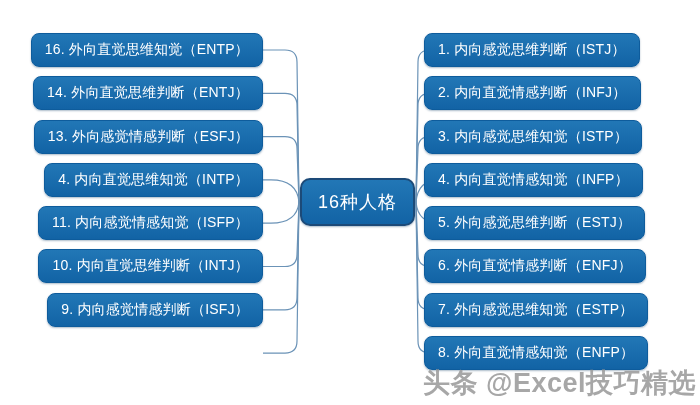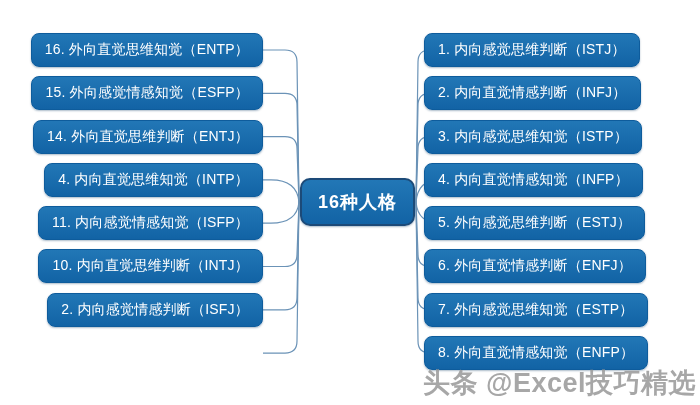--- a/index.html
+++ b/index.html
@@ -36,21 +36,21 @@
     height: 34px;
     padding: 0 13px;
     font-size: 14px;
     white-space: nowrap;
     letter-spacing: 0.2px;
   }
   .root {
     position: absolute;
     left: 300px; top: 178px;
     width: 115px; height: 48px;
-    font-size: 18px; font-weight: bold;
+    font-size: 18px; font-weight: normal;
     border: 2px solid var(--root-border, #1c4a78);
     border-radius: 10px;
     letter-spacing: 1px;
   }
   .watermark {
     position: absolute;
     right: 4px; bottom: 4px;
     font-size: 27px;
     font-weight: bold;
     color: var(--watermark-text, #9e9e9e);
@@ -76,26 +76,26 @@
     <path d="M 447 136.59375 L 430 136.59375 Q 418 136.59375 418 148.59375 L 416 202" fill="none" stroke="#6b93b7" stroke-width="1.2"></path>
     <path d="M 447 179.890625 L 439 179.890625 Q 418 179.890625 416 202" fill="none" stroke="#6b93b7" stroke-width="1.2"></path>
     <path d="M 447 223.1875 L 439 223.1875 Q 418 223.1875 416 202" fill="none" stroke="#6b93b7" stroke-width="1.2"></path>
     <path d="M 447 266.484375 L 430 266.484375 Q 418 266.484375 418 254.484375 L 416 202" fill="none" stroke="#6b93b7" stroke-width="1.2"></path>
     <path d="M 447 309.78125 L 430 309.78125 Q 418 309.78125 418 297.78125 L 416 202" fill="none" stroke="#6b93b7" stroke-width="1.2"></path>
     <path d="M 447 353.078125 L 430 353.078125 Q 418 353.078125 418 341.078125 L 416 202" fill="none" stroke="#6b93b7" stroke-width="1.2"></path>
   </svg>
 
 <div class="branch-col left">
   <div class="node branch">16. 外向直觉思维知觉（ENTP）</div>
-  <div class="node branch">15. 外向感觉情感知觉（ESFP）</div>
   <div class="node branch">14. 外向直觉思维判断（ENTJ）</div>
+  <div class="node branch">13. 外向感觉情感判断（ESFJ）</div>
   <div class="node branch">4. 内向直觉思维知觉（INTP）</div>
   <div class="node branch">11. 内向感觉情感知觉（ISFP）</div>
   <div class="node branch">10. 内向直觉思维判断（INTJ）</div>
-  <div class="node branch">2. 内向感觉情感判断（ISFJ）</div>
+  <div class="node branch">9. 内向感觉情感判断（ISFJ）</div>
 </div>
 
 <div class="node root">16种人格</div>
 
 <div class="branch-col right">
   <div class="node branch">1. 内向感觉思维判断（ISTJ）</div>
   <div class="node branch">2. 内向直觉情感判断（INFJ）</div>
   <div class="node branch">3. 内向感觉思维知觉（ISTP）</div>
   <div class="node branch">4. 内向直觉情感知觉（INFP）</div>
   <div class="node branch">5. 外向感觉思维判断（ESTJ）</div>

